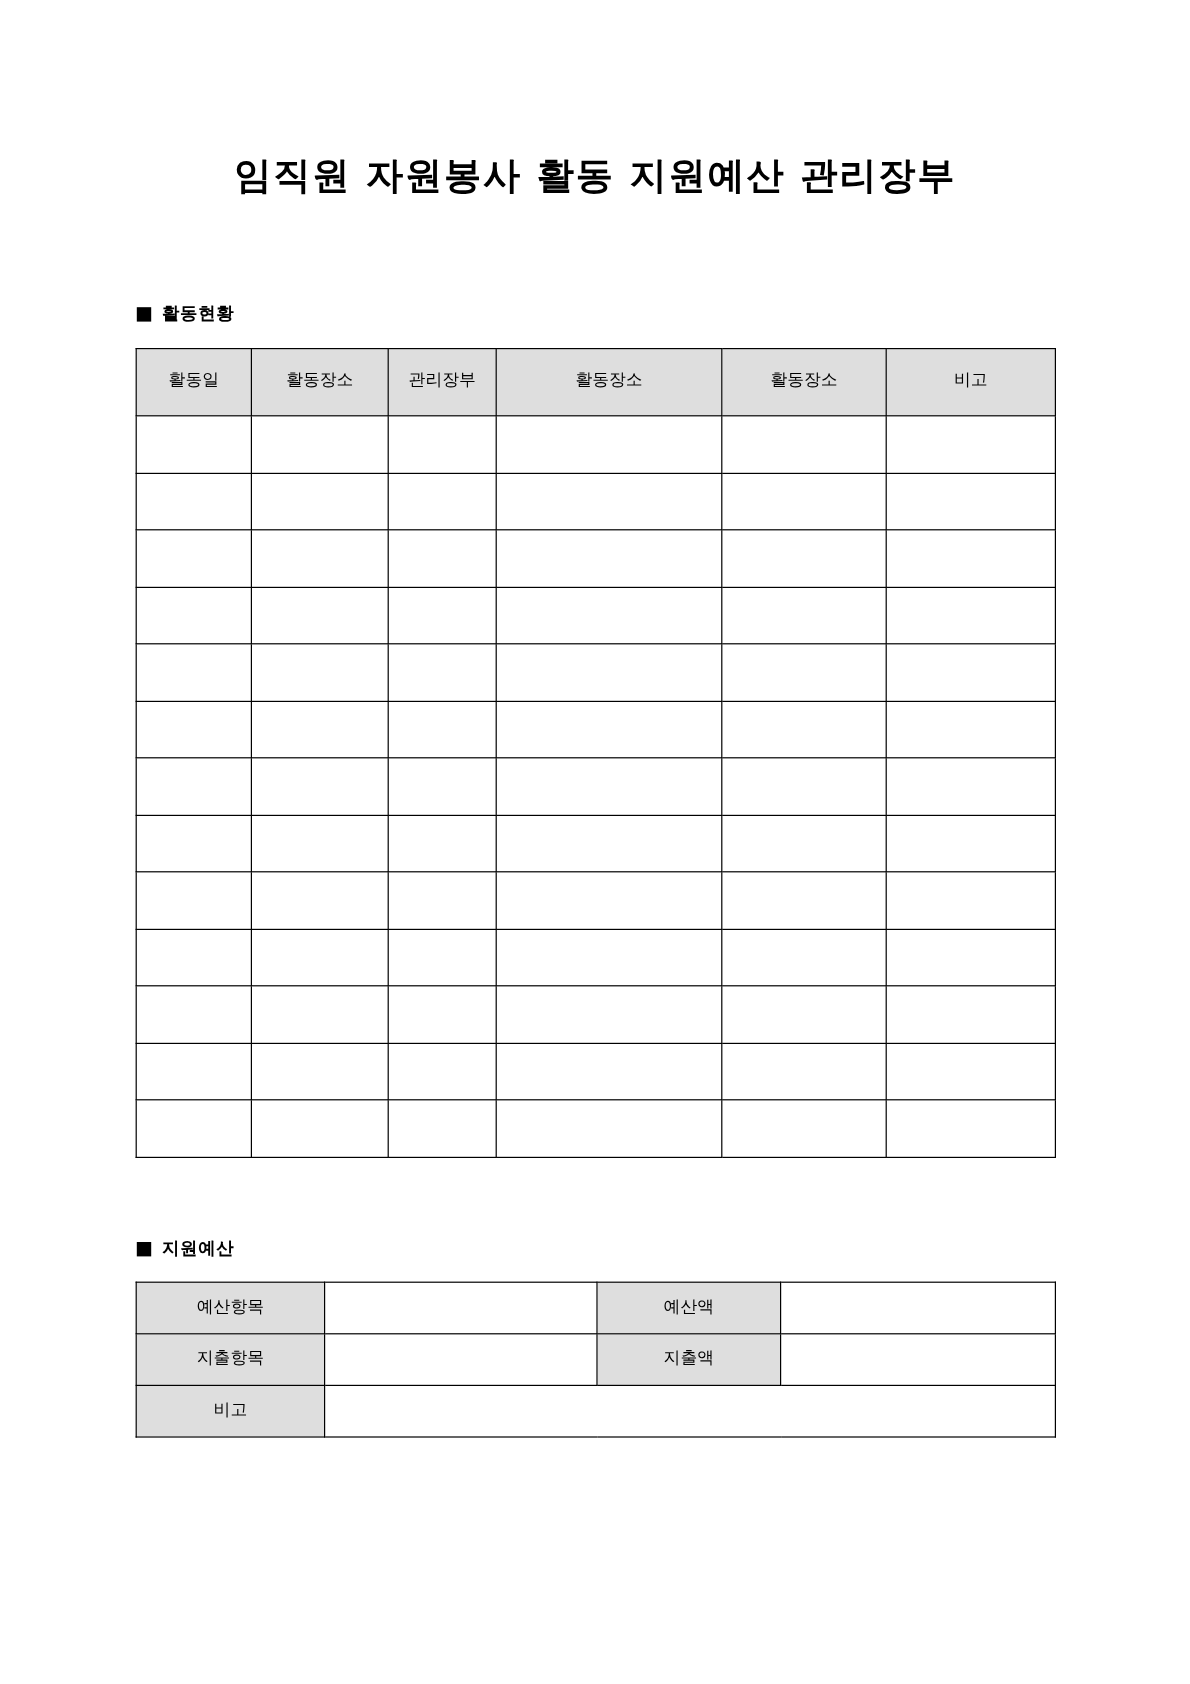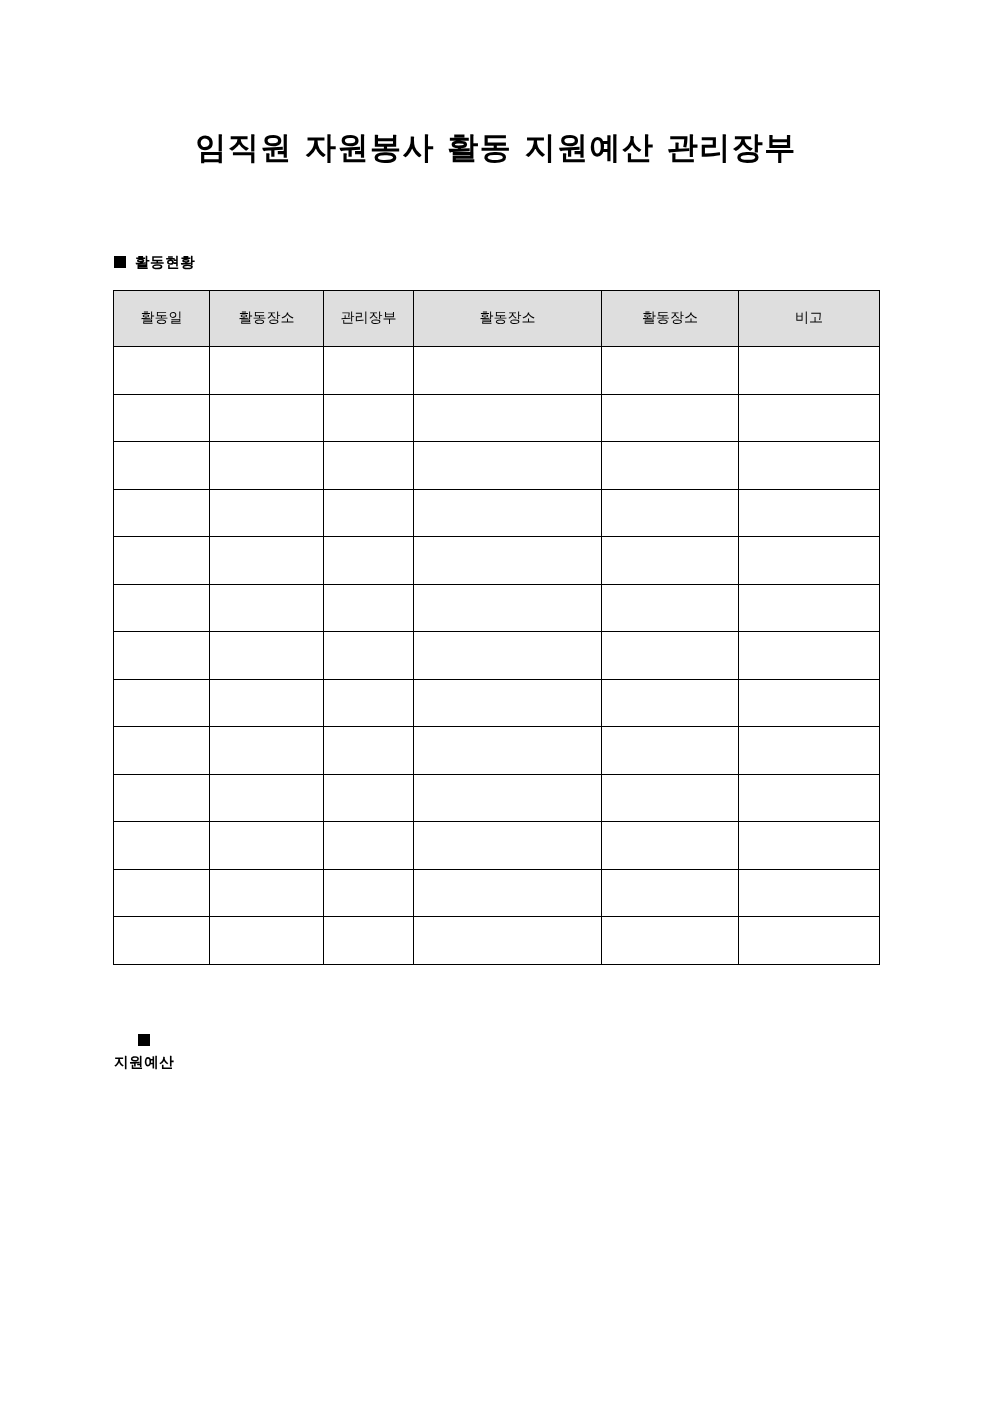--- a/index.html
+++ b/index.html
@@ -50,21 +50,21 @@
     white-space: nowrap;
   }
   .section-head .bullet {
     display: inline-block;
     width: 12px;
     height: 12px;
     background: #000000;
     flex: 0 0 auto;
   }
   #sec-activity { top: 255px; }
-  #sec-budget   { top: 1034px; flex-direction: column; }
+  #sec-budget   { top: 1034px; }
 
   
   .tbl {
     position: absolute;
     border-collapse: collapse;
     table-layout: fixed;
     font-size: 14px;
     font-weight: 400;
   }
   .tbl td, .tbl th {
@@ -238,14 +238,40 @@
           <td class="cell"></td>
         </tr>
       </tbody>
   </table>
 
   <div class="section-head" id="sec-budget">
     <span class="bullet"></span>
     <span>지원예산</span>
   </div>
 
+  <table class="tbl" id="budget-table">
+    <colgroup id="budget-colgroup">
+        <col style="width: 157px;">
+        <col style="width: 227px;">
+        <col style="width: 153px;">
+        <col style="width: 229px;">
+      </colgroup>
+    <tbody id="budget-body">
+        <tr>
+          <td class="lbl">예산항목</td>
+          <td></td>
+          <td class="lbl">예산액</td>
+          <td></td>
+        </tr>
+        <tr>
+          <td class="lbl">지출항목</td>
+          <td></td>
+          <td class="lbl">지출액</td>
+          <td></td>
+        </tr>
+        <tr>
+          <td class="lbl">비고</td>
+          <td colspan="3"></td>
+        </tr>
+      </tbody>
+  </table>
 
 </div>
 
 </body></html>

